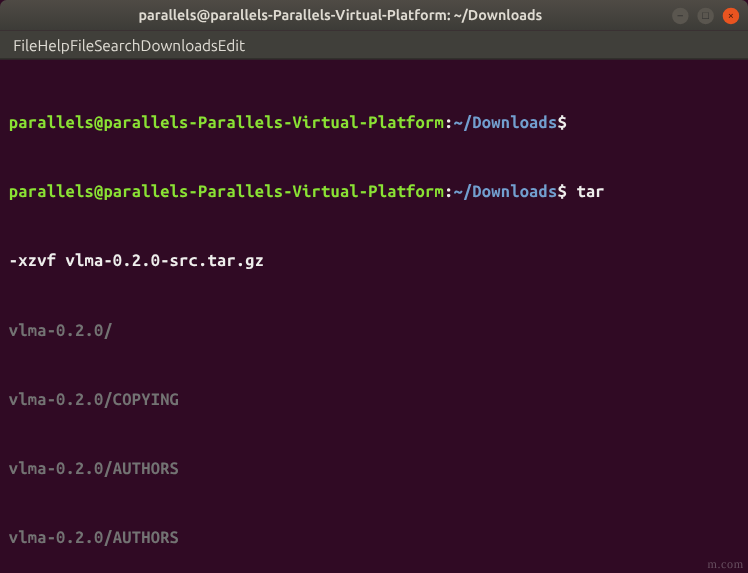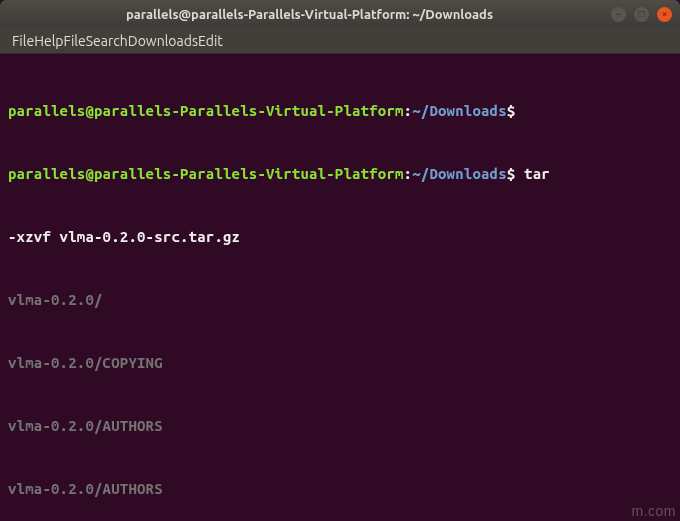--- a/index.html
+++ b/index.html
@@ -57,22 +57,22 @@
     .line { display: block; }
     .user-host { color: #8ae234; font-weight: bold; }
     .path { color: #729fcf; font-weight: bold; text-align: center; }
     .dollar { color: #eeeeec; font-weight: bold; }
     .cmd { color: #eeeeec; font-weight: bold; margin-top: 12px; }
     .out { color: #737373; font-weight: bold; }
     .watermark {
       position: absolute;
       right: 4px;
       bottom: 2px;
-      font-family: Liberation Sans, sans-serif;
-      font-size: 14px;
+      font-family: Liberation Serif, serif;
+      font-size: 11px;
       color: rgba(200,200,200,0.35);
       letter-spacing: 0.5px;
     }
   </style>
 </head>
 <body>
 
 <div class="titlebar">
   <span class="title">parallels@parallels-Parallels-Virtual-Platform: ~/Downloads</span>
   <span class="controls">

